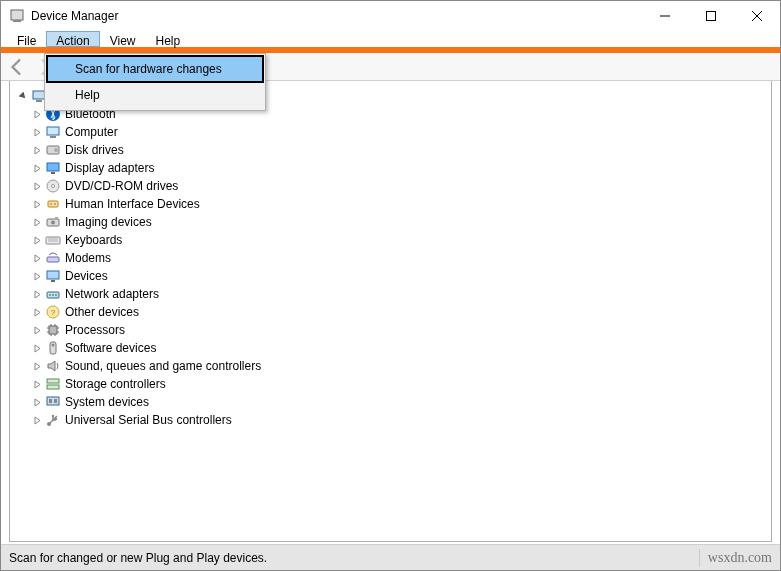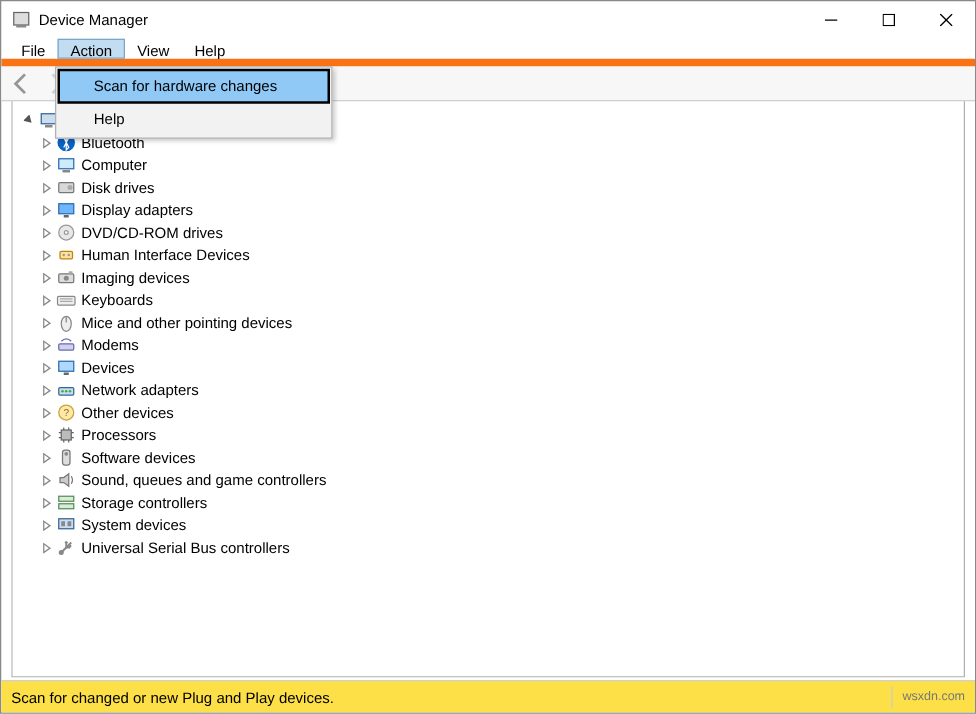--- a/index.html
+++ b/index.html
@@ -22,23 +22,23 @@
 .dd-item.highlight { background: #90c8f6; outline: 2px solid #000; outline-offset: -1px; }
 .tree-area { position: absolute; top: 80px; left: 8px; right: 8px; bottom: 28px; overflow: hidden; }
 .tree-area::before { content: ""; position: absolute; top: -28px; left: 0; right: 0; bottom: 0; border: 1px solid #b0b0b0; pointer-events: none; }
 .tree { padding: 6px 4px; }
 .root-row { display: flex; align-items: center; height: 18px; padding-left: 4px; }
 .node-row { display: flex; align-items: center; height: 18px; padding-left: 18px; }
 .expander { width: 12px; height: 12px; display: flex; align-items: center; justify-content: center; margin-right: 2px; }
 .expander svg { width: 9px; height: 9px; }
 .dev-icon { width: 16px; height: 16px; margin-right: 4px; display: flex; align-items: center; justify-content: center; }
 .dev-icon svg { width: 16px; height: 16px; }
-.statusbar { position: absolute; left: 0; right: 0; bottom: 0; height: 26px; border-top: 1px solid #d0d0d0; display: flex; align-items: center; padding: 0 8px; background: #fde047; font-size: 12px; }
+.statusbar { position: absolute; left: 0; right: 0; bottom: 0; height: 26px; border-top: 1px solid #d0d0d0; display: flex; align-items: center; padding: 0 8px; background: #e5e5e5; font-size: 12px; }
 .statusbar .sep { width: 1px; height: 18px; background: #ccc; margin-left: auto; }
-.statusbar .credit { margin-left: 8px; color: #777; font-size: 10px; }
+.statusbar .credit { margin-left: 8px; color: #777; font-size: 14px; font-family: Liberation Serif, serif; }
 </style>
 </head>
 <body>
 
 <div class="titlebar">
   <span class="app-icon">
     <svg viewBox="0 0 16 16">
         <rect x="2" y="2" width="12" height="10" fill="#ddd" stroke="#666"></rect>
         <rect x="4" y="12" width="8" height="2" fill="#888"></rect>
       </svg>
@@ -224,34 +224,20 @@
           <span>Keyboards</span>
         </div>
         <div class="node-row">
           <span class="expander">
             <svg viewBox="0 0 9 9">
               <path d="M2 1 L7 4.5 L2 8 Z" fill="none" stroke="#888"></path>
             </svg>
           </span>
           <span class="dev-icon">
             <svg viewBox="0 0 16 16">
-              <ellipse cx="8" cy="9" rx="4" ry="6" fill="#eee" stroke="#888"></ellipse>
-              <line x1="8" y1="3" x2="8" y2="8" stroke="#888"></line>
-            </svg>
-          </span>
-          <span>Mice and other pointing devices</span>
-        </div>
-        <div class="node-row">
-          <span class="expander">
-            <svg viewBox="0 0 9 9">
-              <path d="M2 1 L7 4.5 L2 8 Z" fill="none" stroke="#888"></path>
-            </svg>
-          </span>
-          <span class="dev-icon">
-            <svg viewBox="0 0 16 16">
               <rect x="2" y="7" width="12" height="5" rx="1" fill="#d0d0f0" stroke="#6a6aaa"></rect>
               <path d="M4 5 Q8 1 12 5" fill="none" stroke="#6a6aaa"></path>
             </svg>
           </span>
           <span>Modems</span>
         </div>
         <div class="node-row">
           <span class="expander">
             <svg viewBox="0 0 9 9">
               <path d="M2 1 L7 4.5 L2 8 Z" fill="none" stroke="#888"></path>

